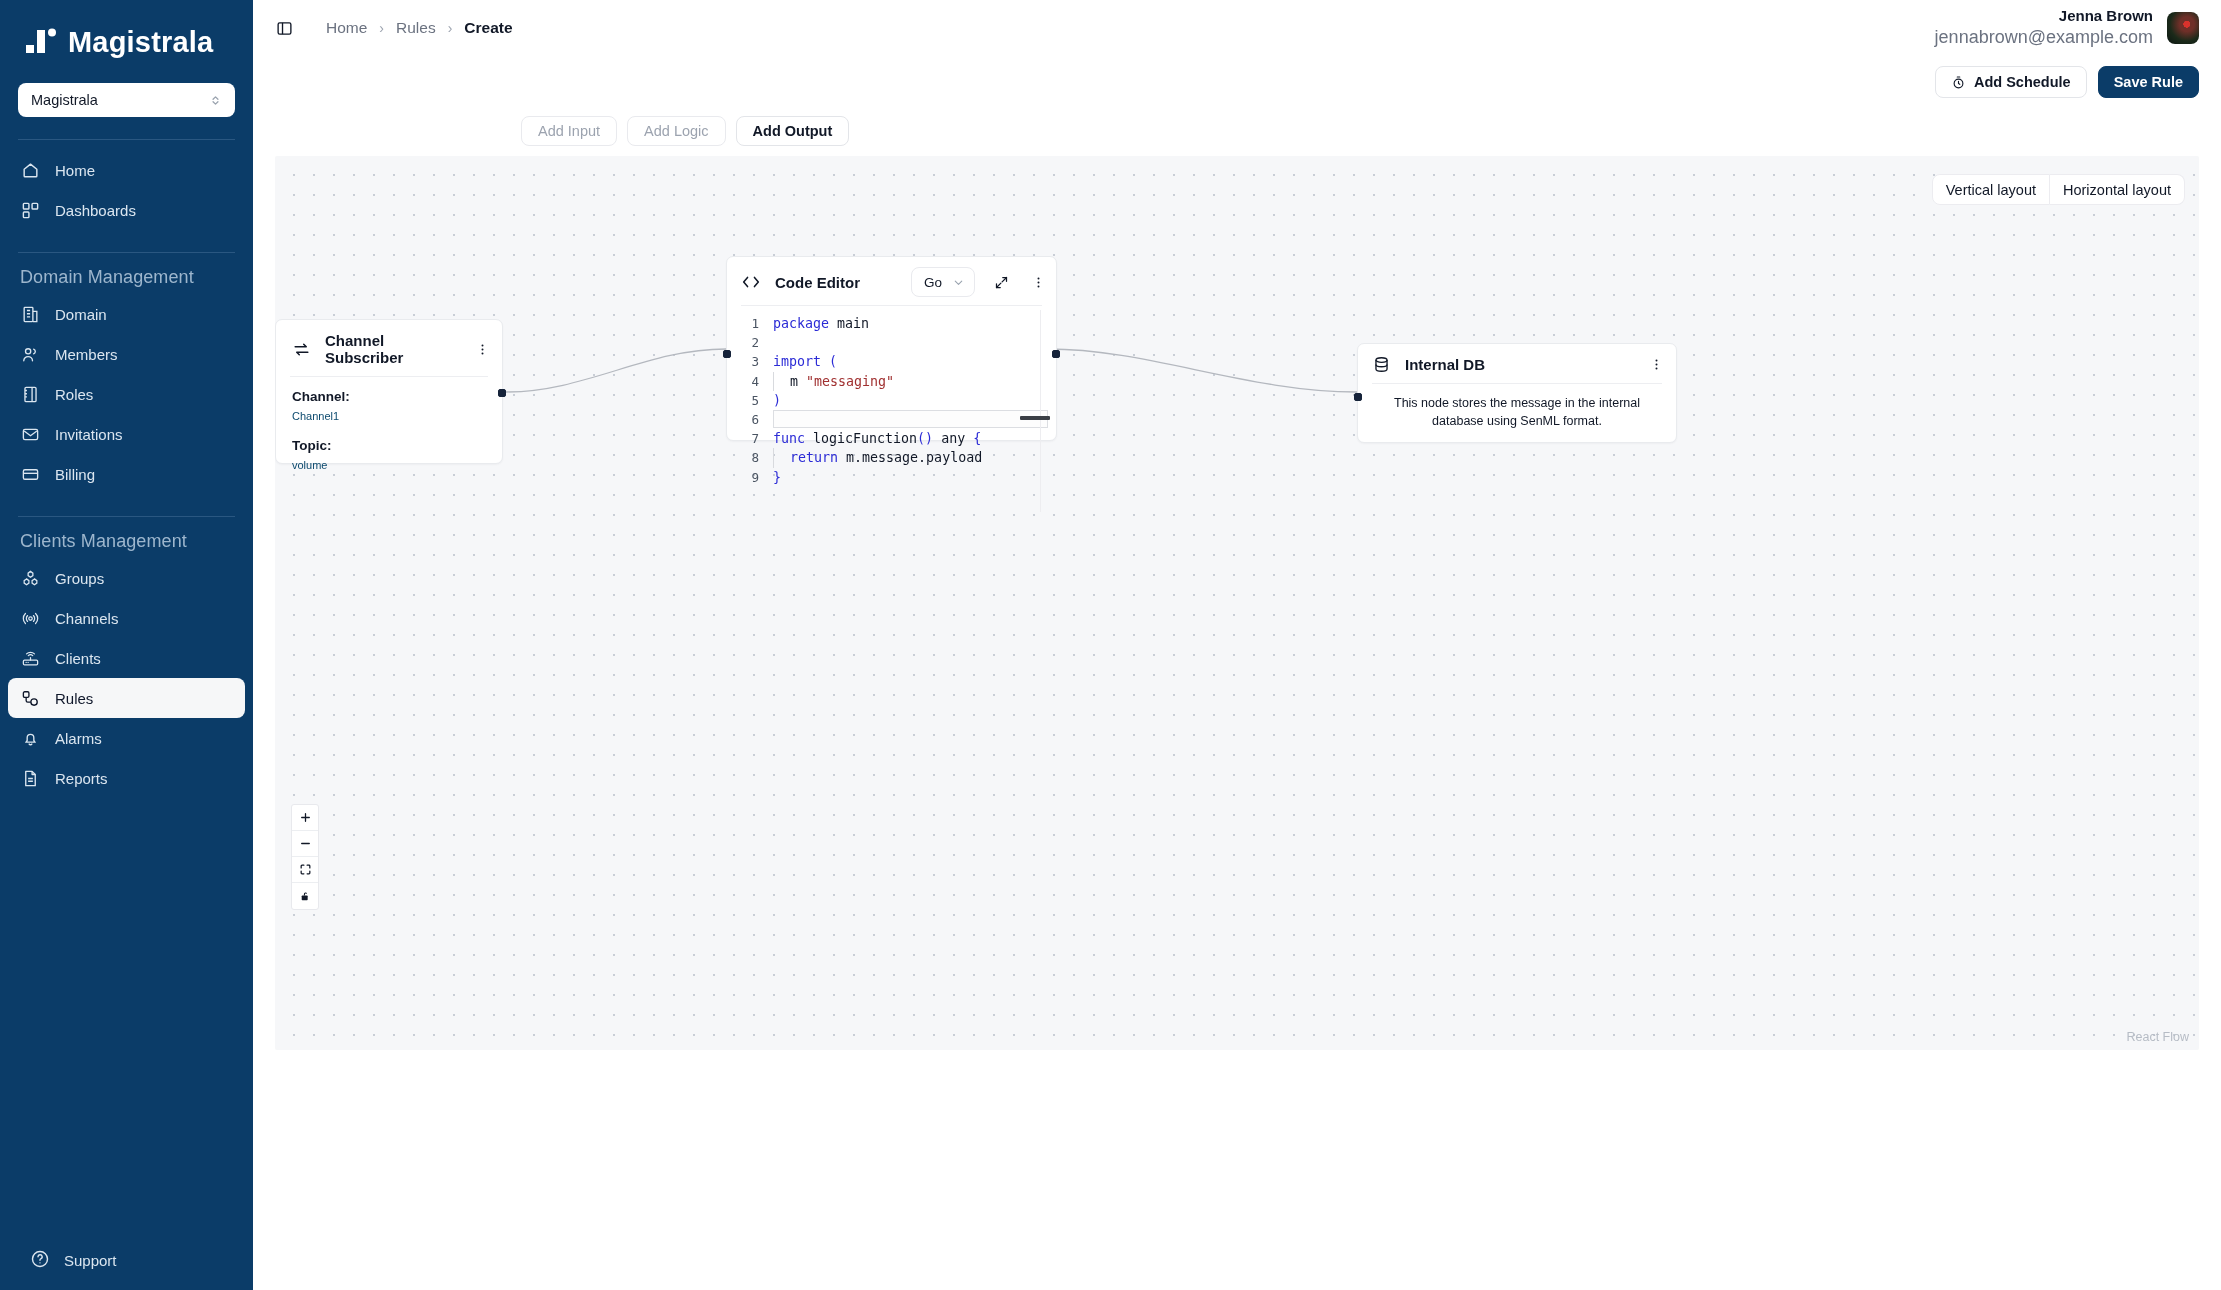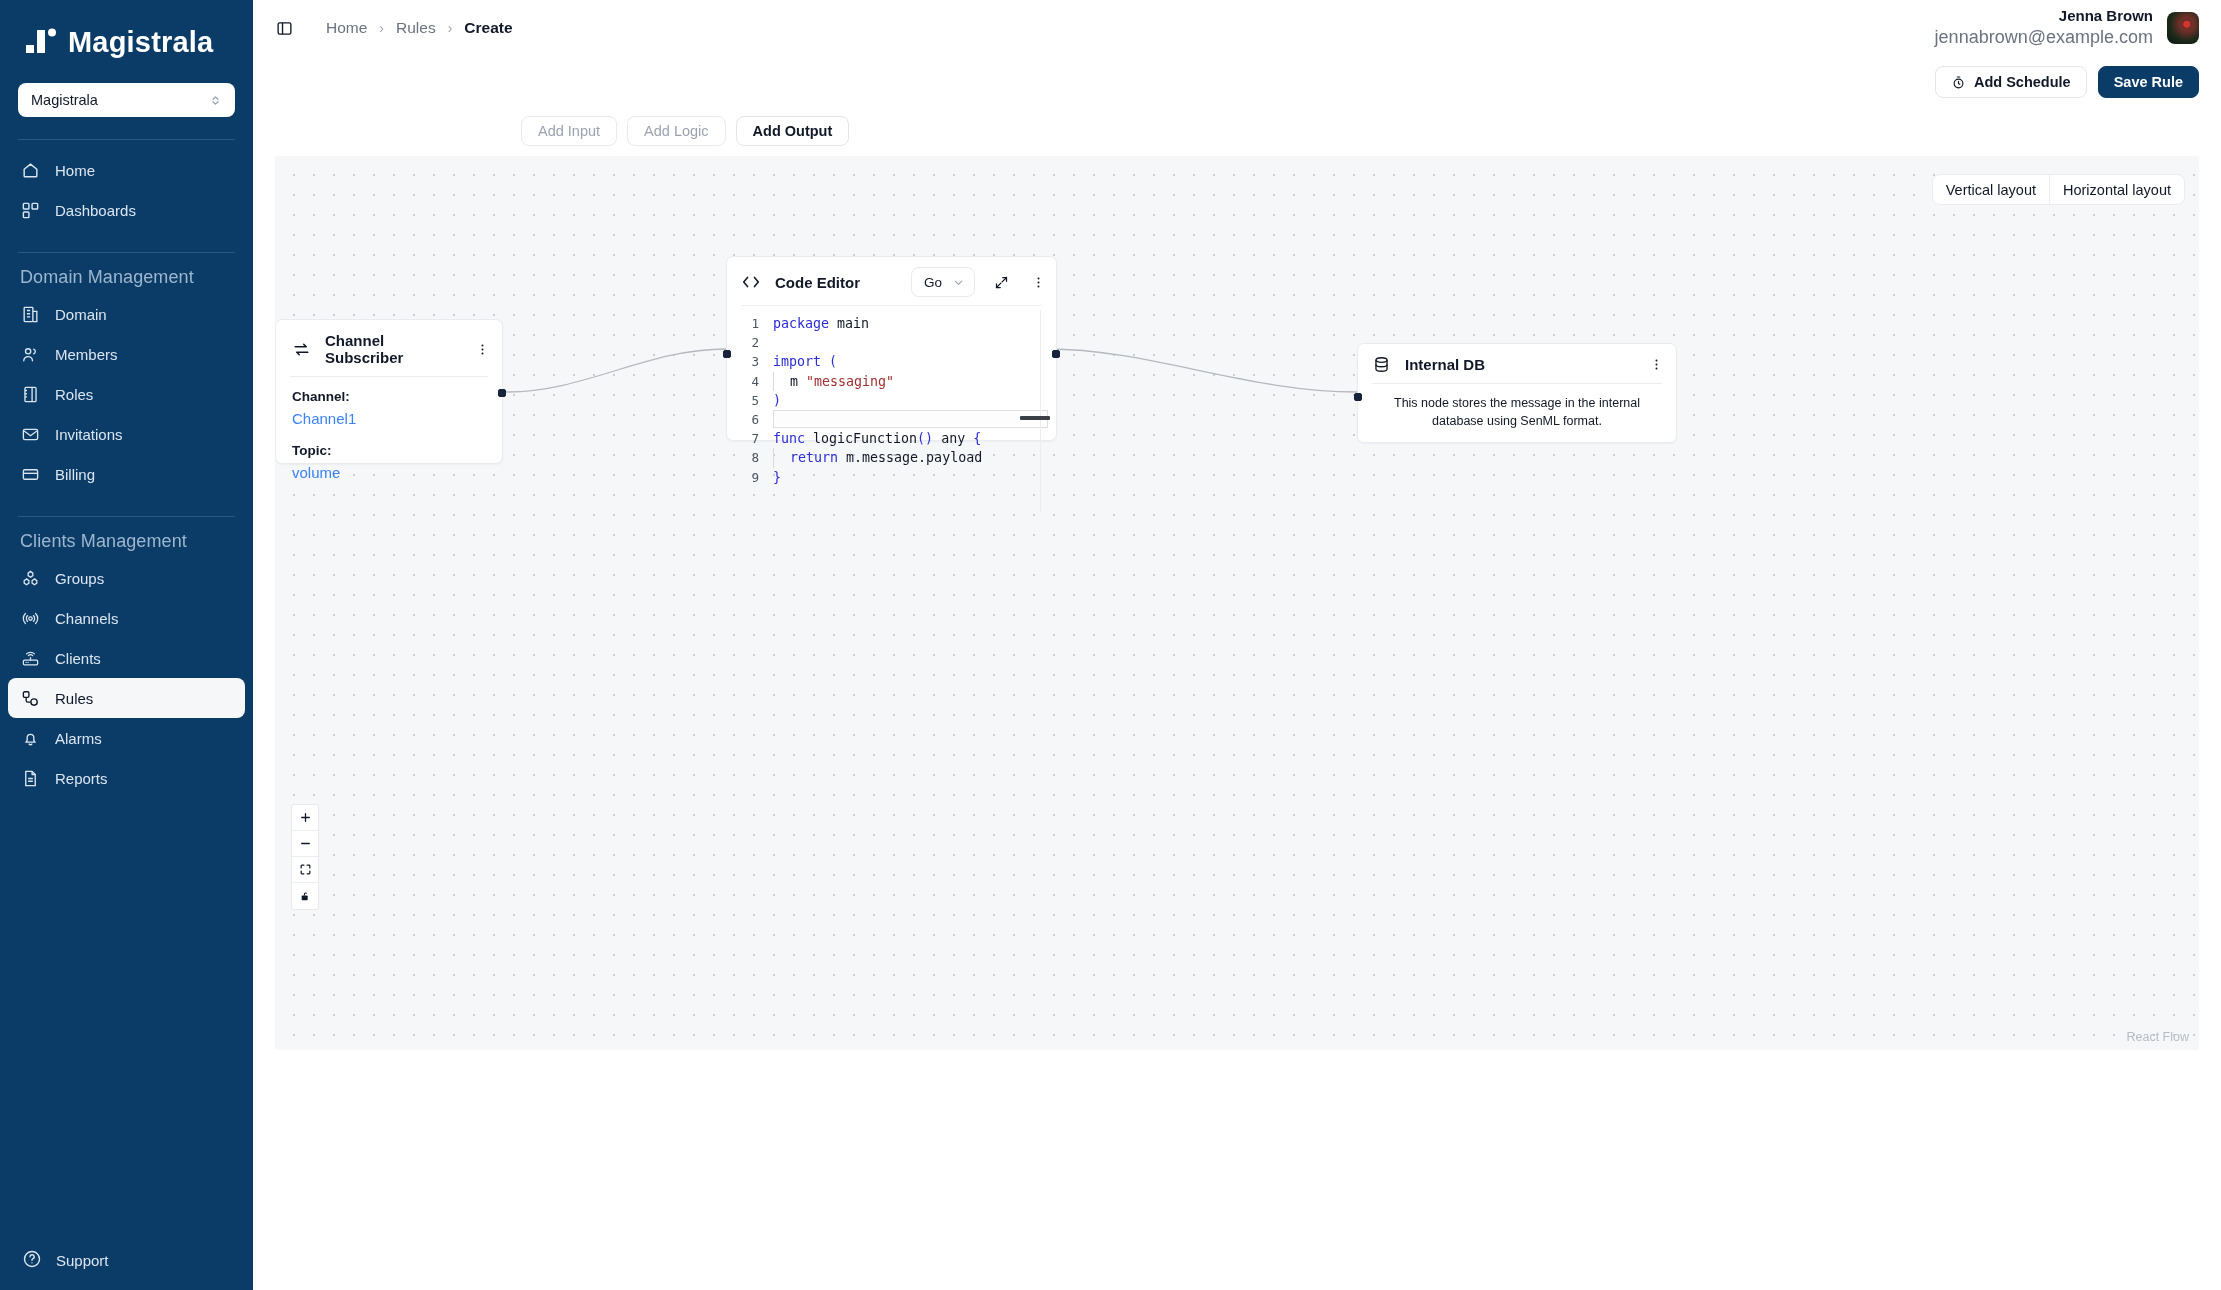--- a/index.html
+++ b/index.html
@@ -52,21 +52,21 @@
   .nav-item .ico { width: 20px; height: 20px; display:flex; align-items:center; justify-content:center; flex:0 0 20px; }
   .nav-item.active {
     background: #f6f7f8; color: #0f172a; font-weight: 400;
   }
   .nav-section {
     font-size: 18px; color: #9db6cd;
     padding: 0 0 0 20px; margin: 14px 0 6px 0;
     letter-spacing: .1px;
   }
   .support {
-    position: absolute; bottom: 18px; left: 0; right: 0;
+    position: absolute; bottom: 18px; left: 8px; right: 0;
     display: flex; align-items: center; gap: 14px;
     padding-left: 22px; font-size: 15px; color: #dbe6f0;
   }
 
   
   .main { flex: 1 1 auto; display: flex; flex-direction: column; background:#fff; min-width:0; }
 
   .topbar {
     height: 56px; display: flex; align-items: center;
     padding: 0 22px 0 20px; position: relative;
@@ -160,21 +160,21 @@
   .node-head {
     display:flex; align-items:center; gap: 14px;
     padding: 12px 12px 10px 16px;
   }
   .node-title { font-size: 15px; font-weight: 700; color:#111827; }
   .node-kebab { margin-left:auto; color:#111827; display:flex; cursor:pointer; }
   .node-hr { height:1px; background:#edeef1; margin: 0 14px; }
 
   .node-sub { padding: 12px 16px 16px 16px; }
   .fld-label { font-size: 13.5px; font-weight: 700; color:#111827; margin-bottom: 6px; }
-  .fld-value { font-size: 15px; color:#3b82f6; margin-bottom: 16px; }
+  .fld-value { font-size: 11px; color:#0c4a6e; margin-bottom: 16px; }
   .fld-value:last-child { margin-bottom: 0; }
 
   .node-desc {
     padding: 10px 14px 16px 14px;
     font-size: 12.5px; color: #111827; text-align: center; line-height: 1.45;
   }
 
   .handle {
     position: absolute; width: 8px; height: 8px; background:#16233a;
     border-radius: 2px; border: 1px solid #16233a;

